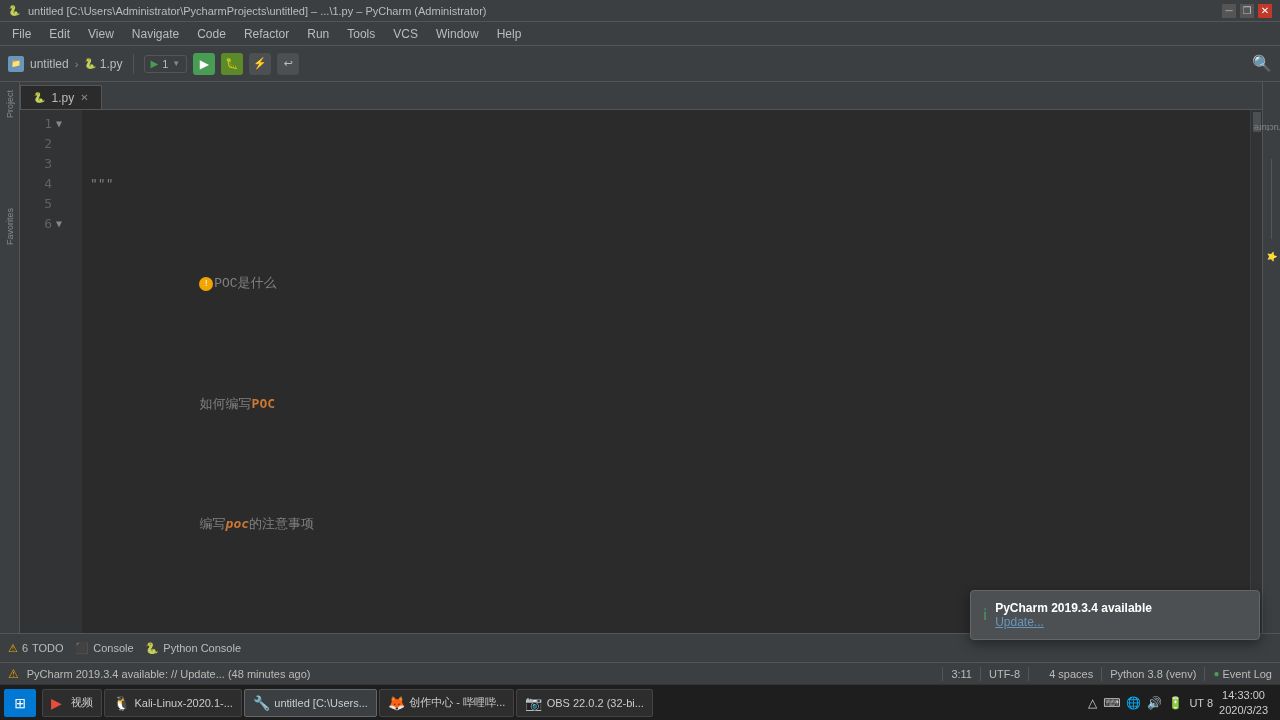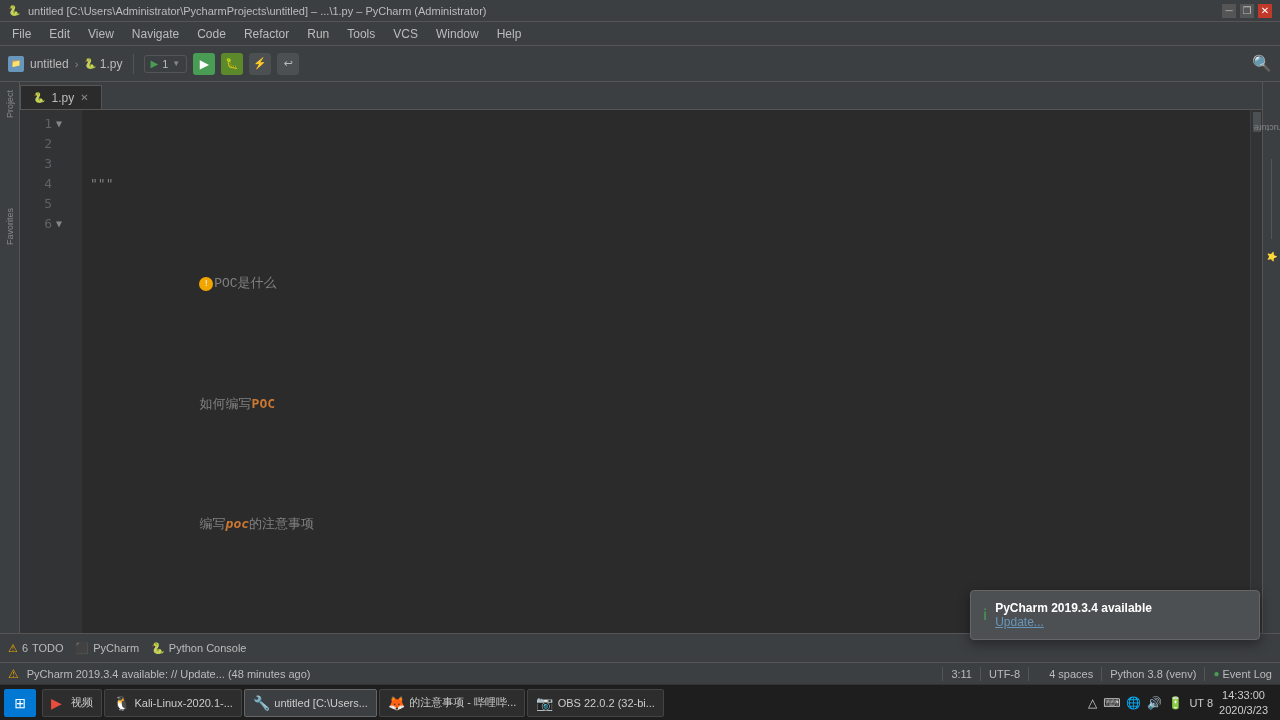--- a/index.html
+++ b/index.html
@@ -515,21 +515,21 @@
   </div>
 
   <div id="bottom-toolbar" style="position:absolute;bottom:58px;left:0;right:0;height:29px;background:#3c3f41;display:flex;align-items:center;padding:0 8px;gap:12px;border-top:1px solid #555;font-size:11px;">
     <div class="btoolbar-item">
       <span style="color:#f0a500;">⚠</span>
       <span>6</span>
       <span>TODO</span>
     </div>
     <div class="btoolbar-item">
       <span>⬛</span>
-      <span>PyCharm</span>
+      <span>Console</span>
     </div>
     <div class="btoolbar-item">
       <span style="color:#6897bb;">🐍</span>
       <span>Python Console</span>
     </div>
   </div>
 
   <div id="status-bar" style="position:absolute;bottom:36px;left:0;right:0;height:22px;background:#3c3f41;display:flex;align-items:center;padding:0 8px;gap:8px;border-top:1px solid #555;font-size:11px;color:#bbb;">
     <span style="color:#f0a500;font-size:12px;">⚠</span>
     <span>PyCharm 2019.3.4 available: // Update... (48 minutes ago)</span>
@@ -561,21 +561,21 @@
     <div class="taskbar-item">
       <span class="taskbar-item-icon">🐧</span>
       <span class="taskbar-item-label">Kali-Linux-2020.1-...</span>
     </div>
     <div class="taskbar-item" style="background:#3c3f41;border-color:#666;">
       <span class="taskbar-item-icon" style="color:#6897bb;">🔧</span>
       <span class="taskbar-item-label">untitled [C:\Users...</span>
     </div>
     <div class="taskbar-item">
       <span class="taskbar-item-icon">🦊</span>
-      <span class="taskbar-item-label">的注意事项 - 哔哩哔...</span>
+      <span class="taskbar-item-label">创作中心 - 哔哩哔...</span>
     </div>
     <div class="taskbar-item">
       <span class="taskbar-item-icon">📷</span>
       <span class="taskbar-item-label">OBS 22.0.2 (32-bi...</span>
     </div>
     <div class="taskbar-spacer"></div>
 
     <div id="system-tray">
       <span class="tray-icon">△</span>
       <span class="tray-icon">⌨</span>

